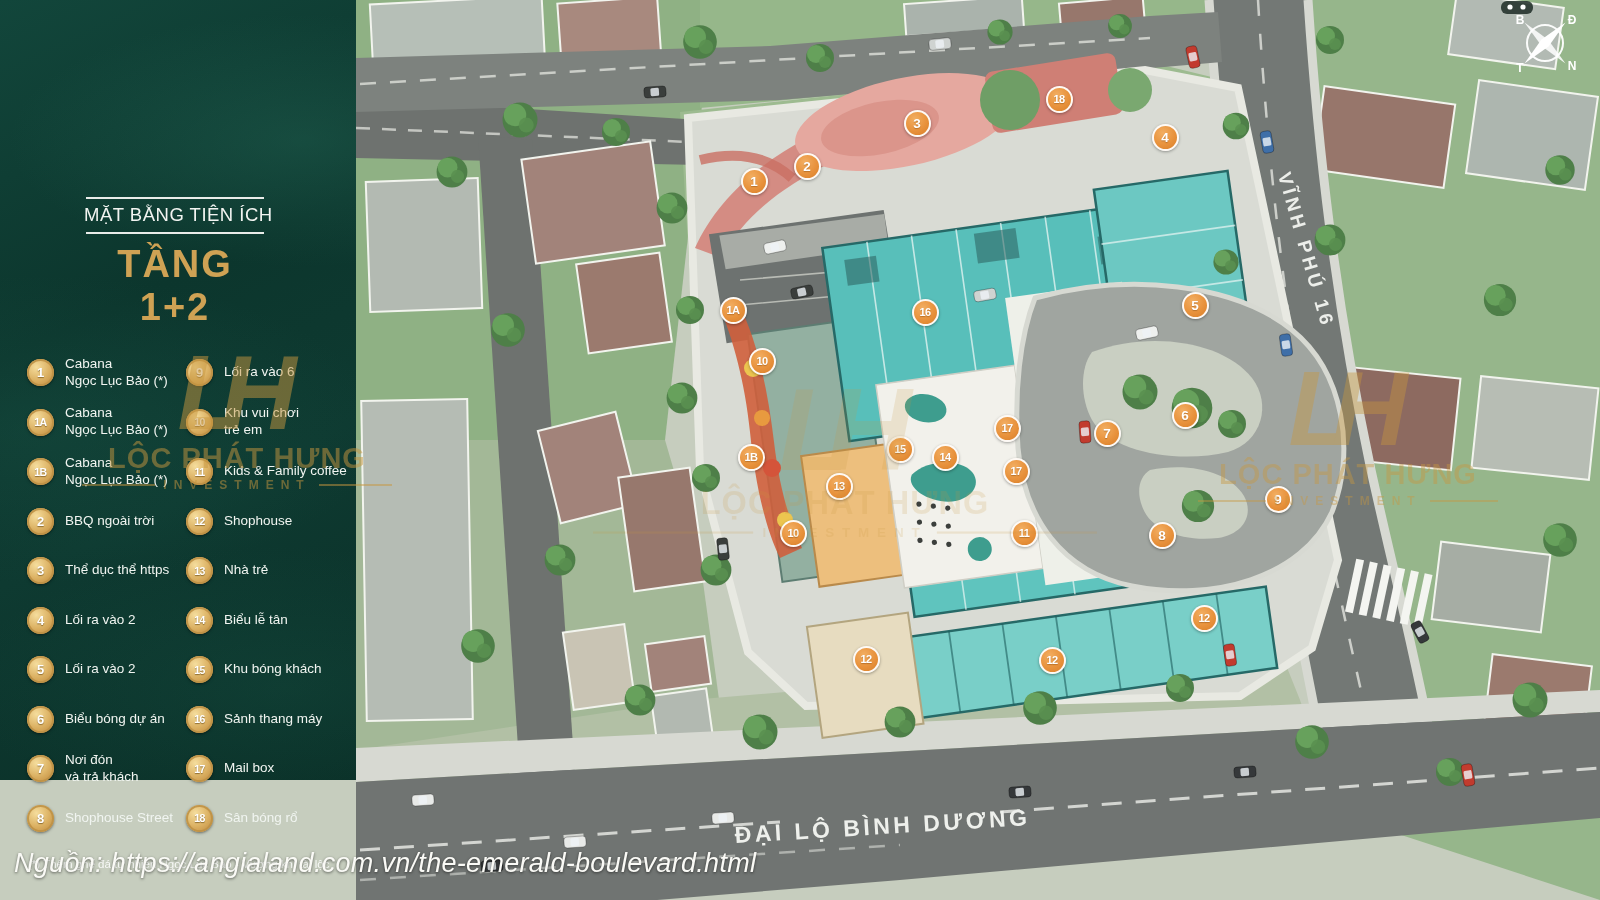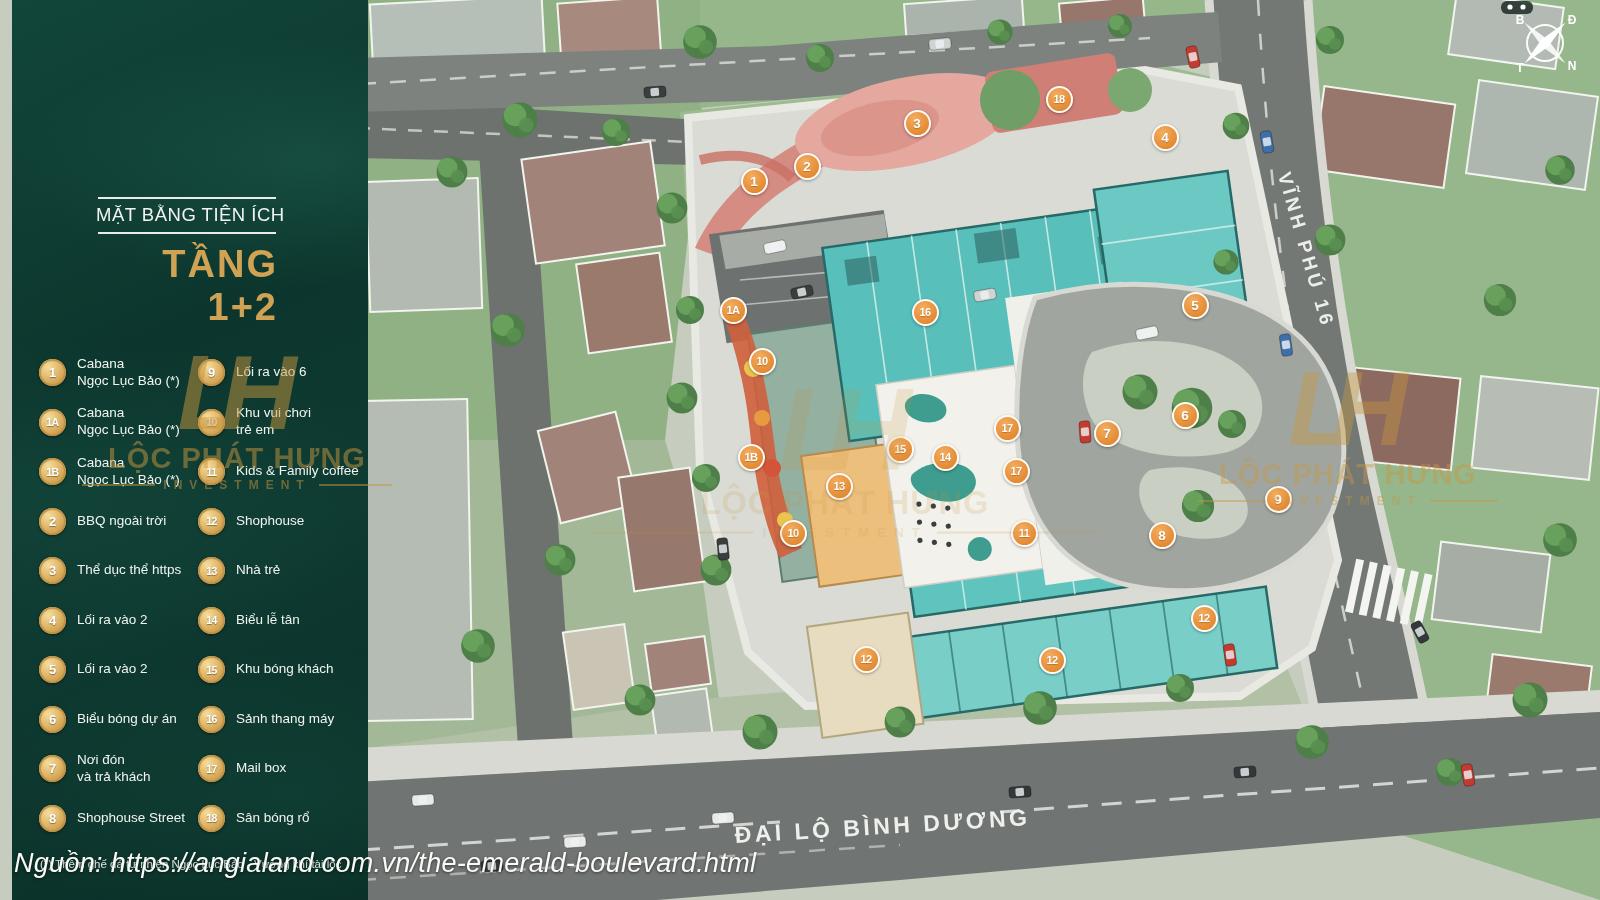--- a/index.html
+++ b/index.html
@@ -1,32 +1,32 @@
 <!DOCTYPE html>
 <html><head>
 <meta charset="utf-8">
 <style>
   html,body{margin:0;padding:0;background:#222;}
   #stage{position:relative;width:1600px;height:900px;overflow:hidden;
          font-family:"Liberation Sans","DejaVu Sans",sans-serif;background:#c3cabb;}
   #map-svg{position:absolute;left:0;top:0;z-index:0;}
 
   
-  #sidebar{position:absolute;left:12px;top:0;width:356px;height:900px;z-index:1;
+  #sidebar{position:absolute;left:0;top:0;width:356px;height:780px;z-index:1;
            background:linear-gradient(155deg,#12463b 0%,#0c362d 38%,#0e3a31 62%,#0a2f27 100%);}
   #sidebar::before{content:"";position:absolute;inset:0;
            background:
              radial-gradient(ellipse 420px 180px at 85% 18%, rgba(40,110,92,.35), transparent 70%),
              radial-gradient(ellipse 500px 220px at 10% 55%, rgba(30,95,80,.28), transparent 70%),
              radial-gradient(ellipse 460px 200px at 80% 88%, rgba(24,84,70,.30), transparent 70%);}
   #title-block{position:absolute;left:84px;top:197px;width:182px;text-align:center;z-index:2;}
   .title-rule{height:0;border-top:2px solid #e9ece9;margin:0 2px;}
   #title-small{color:#f2f4f1;font-size:18.5px;font-weight:500;letter-spacing:.5px;
                padding:5px 0 6px 0;white-space:nowrap;}
-  #title-large{color:#cfa254;font-size:38px;font-weight:700;letter-spacing:2px;padding-top:9px;text-align:right;}
+  #title-large{color:#cfa254;font-size:38px;font-weight:700;letter-spacing:2px;padding-top:9px;}
 
   .legend-col{position:absolute;top:348px;z-index:2;}
   #legend-left{left:27px;width:155px;}
   #legend-right{left:186px;width:170px;}
   .legend-row{display:flex;align-items:center;min-height:49.5px;}
   .badge{flex:0 0 27px;width:27px;height:27px;border-radius:50%;margin-right:11px;
          background:radial-gradient(circle at 35% 30%, #f5dd9d 0%, #dcb264 50%, #bb8336 100%);
          box-shadow:0 1px 3px rgba(0,0,0,.5), inset 0 0 0 2px rgba(190,145,70,.9);
          color:#fff;font-weight:700;font-size:13px;display:flex;align-items:center;justify-content:center;
          text-shadow:0 1px 1px rgba(90,60,10,.6);}

